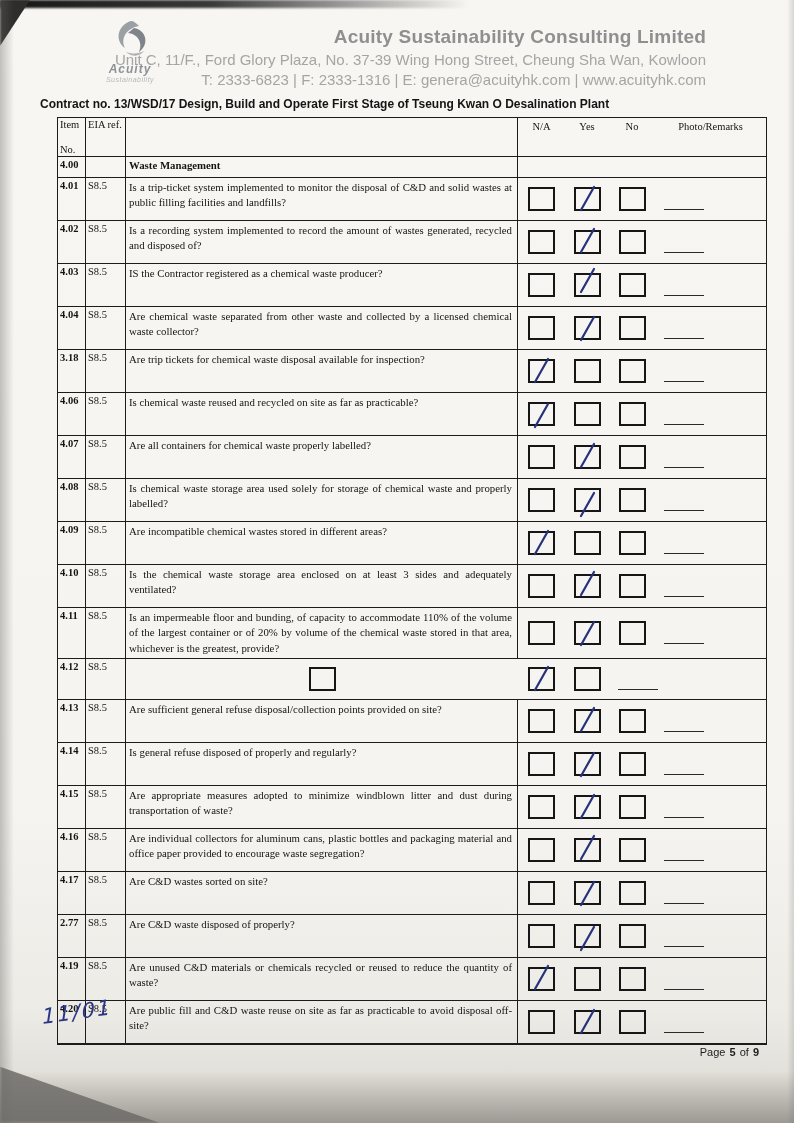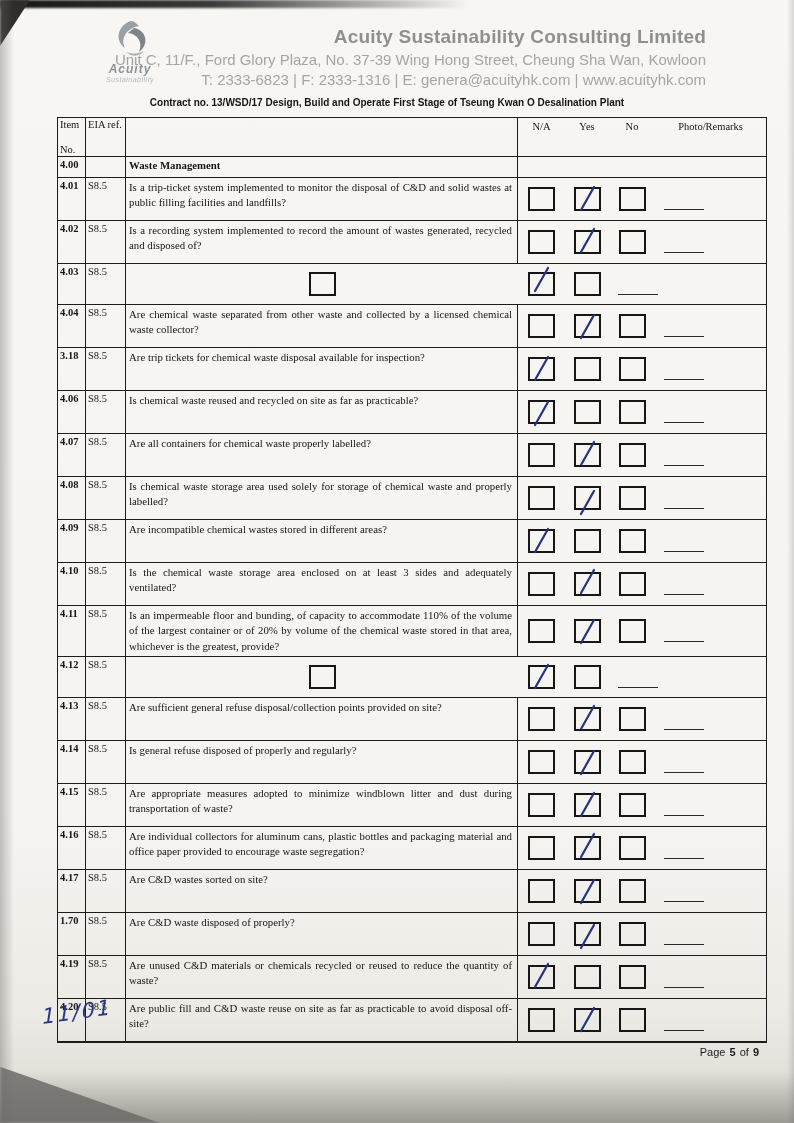--- a/index.html
+++ b/index.html
@@ -29,22 +29,22 @@
 
   
   .logo{position:absolute;left:95px;top:20px;width:70px;text-align:center;font-style:italic;}
   .logo-name{font-family:"Liberation Sans",sans-serif;font-weight:bold;font-size:12px;
     color:#8d9298;letter-spacing:1px;margin-top:-2px;}
   .logo-sub{font-family:"Liberation Sans",sans-serif;font-size:7px;color:#b4b8bb;letter-spacing:.5px;}
   .head-text{position:absolute;right:88px;top:26px;text-align:right;
     font-family:"Liberation Sans",sans-serif;margin-left:30px;}
   .company{font-size:19px;font-weight:bold;color:#8f8f8f;letter-spacing:.2px;}
   .addr,.contact{font-size:15px;color:#a5a5a5;margin-top:3px;}
-  .contract{position:absolute;left:40px;right:60px;top:97px;text-align:center;
-    font-family:"Liberation Sans",sans-serif;font-size:10px;font-weight:bold;color:#141414;}
+  .contract{position:absolute;left:40px;right:60px;top:97px;
+    font-family:"Liberation Sans",sans-serif;font-size:12px;font-weight:bold;color:#141414;}
 
   
   .tbl{position:absolute;left:57px;top:117px;width:708px;border:1.6px solid #1c1c1c;
     background:transparent;}
   .grid-row{display:grid;grid-template-columns:28px 40px 392px 47px 44px 46px 1fr;}
   .thead{height:38px;border-bottom:1px solid #1c1c1c;}
   .th{font-size:10.5px;color:#141414;}
   .th-item{border-right:1px solid #1c1c1c;display:flex;flex-direction:column;
     justify-content:space-between;padding:1px 0 1px 2px;}
   .th-ref{border-right:1px solid #1c1c1c;padding:1px 2px;}
@@ -161,20 +161,21 @@
           <div class="c-cb cell">
             <div class="cb"></div>
           </div>
           <div class="c-remarks cell">
             <div class="remark-line"></div>
           </div>
         </div>
         <div class="grid-row row">
           <div class="c-item cell">4.03</div>
           <div class="c-ref cell">S8.5</div>
+          <div class="c-q cell">IS the Contractor registered as a chemical waste producer?</div>
           <div class="c-cb cell">
             <div class="cb"></div>
           </div>
           <div class="c-cb cell">
             <div class="cb">
               <svg viewBox="0 0 29 30" style="transform:translateY(-4px)">
                 <line x1="8" y1="26" x2="21" y2="3"></line>
               </svg>
             </div>
           </div>
@@ -472,21 +473,21 @@
             </div>
           </div>
           <div class="c-cb cell">
             <div class="cb"></div>
           </div>
           <div class="c-remarks cell">
             <div class="remark-line"></div>
           </div>
         </div>
         <div class="grid-row row">
-          <div class="c-item cell">1.70</div>
+          <div class="c-item cell">2.77</div>
           <div class="c-ref cell">S8.5</div>
           <div class="c-q cell">Are C&amp;D waste disposed of properly?</div>
           <div class="c-cb cell">
             <div class="cb"></div>
           </div>
           <div class="c-cb cell">
             <div class="cb">
               <svg viewBox="0 0 29 30" style="transform:translateY(3px)">
                 <line x1="8" y1="26" x2="21" y2="3"></line>
               </svg>

